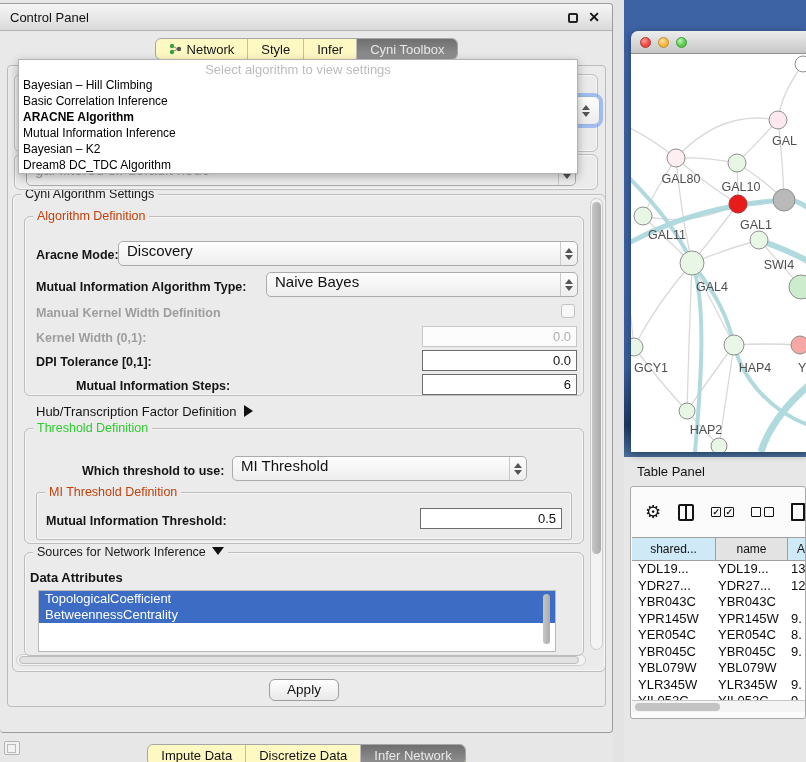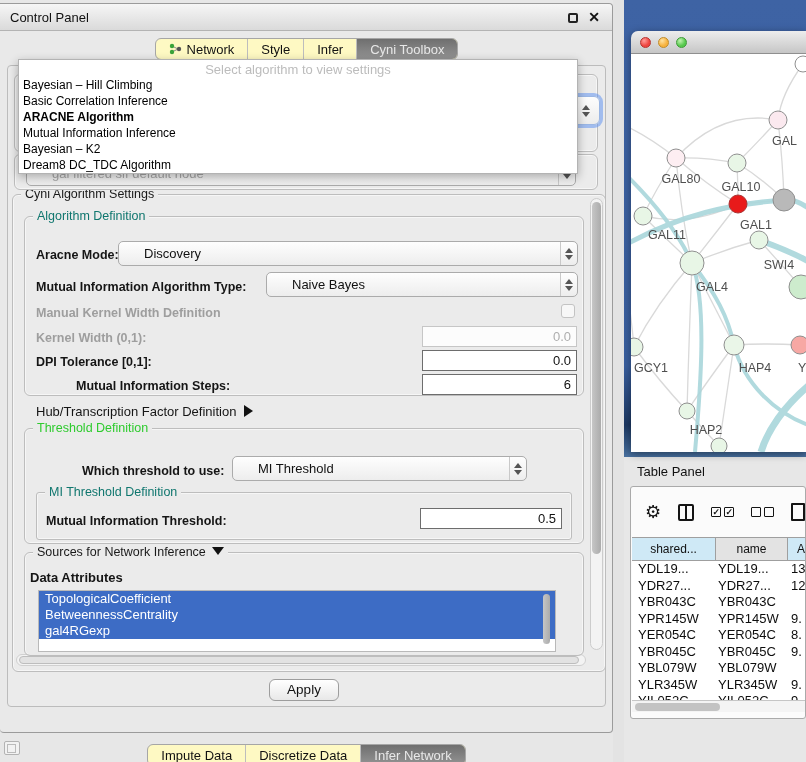--- a/index.html
+++ b/index.html
@@ -31,27 +31,27 @@
 
   
   .cp-content { left:7px; top:61px; width:599px; height:642px;
     border:1px solid #bcbcbc; border-radius:4px; background:#ebebeb; }
 
   
   .group { position:absolute; border:1px solid #bdbdbd; border-radius:6px;
     box-shadow:inset 0 0 0 1px rgba(255,255,255,.55); }
   .group > .gtitle { position:absolute; top:-8px; left:8px; background:#ebebeb;
     padding:0 4px; font-size:12.5px; white-space:nowrap; }
-  .t-blue { color:#0f766e; }
+  .t-blue { color:#c2410c; }
   .t-green { color:#2ecb2e; }
 
   
-  .combo { position:absolute; display:flex; align-items:center; height:25px;
+  .combo { position:absolute; display:flex; height:25px;
     border:1px solid #ababab; border-radius:5px;
-    background:linear-gradient(#fefefe,#ededed); padding-left:25px; font-size:13px; color:#111; }
+    background:linear-gradient(#fefefe,#ededed); padding-left:8px; font-size:15px; color:#111; }
   .combo .cval { flex:1; overflow:hidden; white-space:nowrap; }
   .stepper { width:17px; height:100%; display:flex; flex-direction:column;
     align-items:center; justify-content:center; gap:2px; border-left:1px solid #c9c9c9; }
   .tri-up { width:0; height:0; border-left:4px solid transparent; border-right:4px solid transparent; border-bottom:5px solid #555; }
   .tri-dn { width:0; height:0; border-left:4px solid transparent; border-right:4px solid transparent; border-top:5px solid #555; }
 
   .flabel { position:absolute; font-size:12.5px; font-weight:bold; color:#151515; white-space:nowrap; }
   .flabel.dis { color:#9e9e9e; }
 
   .tinput { position:absolute; height:21px; border:1px solid #6d6d6d; background:#fff;
@@ -253,21 +253,20 @@
   <div class="flabel" style="left:46px; top:510px;">Mutual Information Threshold:</div>
   <input class="tinput" style="left: 420px; top: 504px; width: 142px;" readonly="" value="0.5">
 
   <div class="group" style="left:24px; top:548px; width:560px; height:104px;">
     <span class="gtitle"><span>Sources for Network Inference</span><span class="arrow-down"></span></span>
   </div>
   <div class="flabel" style="left:30px; top:566px; font-size:13px;">Data Attributes</div>
   <div class="attr-list" style="left:38px; top:586px; width:518px; height:62px;">
     <div class="attr-item sel">TopologicalCoefficient</div>
     <div class="attr-item sel">BetweennessCentrality</div>
-    <div class="attr-item sel">gal4RGexp</div>
   </div>
   <div class="vtrack" style="left:541px; top:588px; width:11px; height:58px; border:none; background:transparent;">
     <div class="vthumb" style="left:2px; top:2px; height:50px; width:7px;"></div>
   </div>
 
   <div class="apply-btn" style="left:269px; top:675px;">Apply</div>
 
   <div class="abs cp-bottom-tabs">
     <div class="seg">
       <div class="seg-item">

